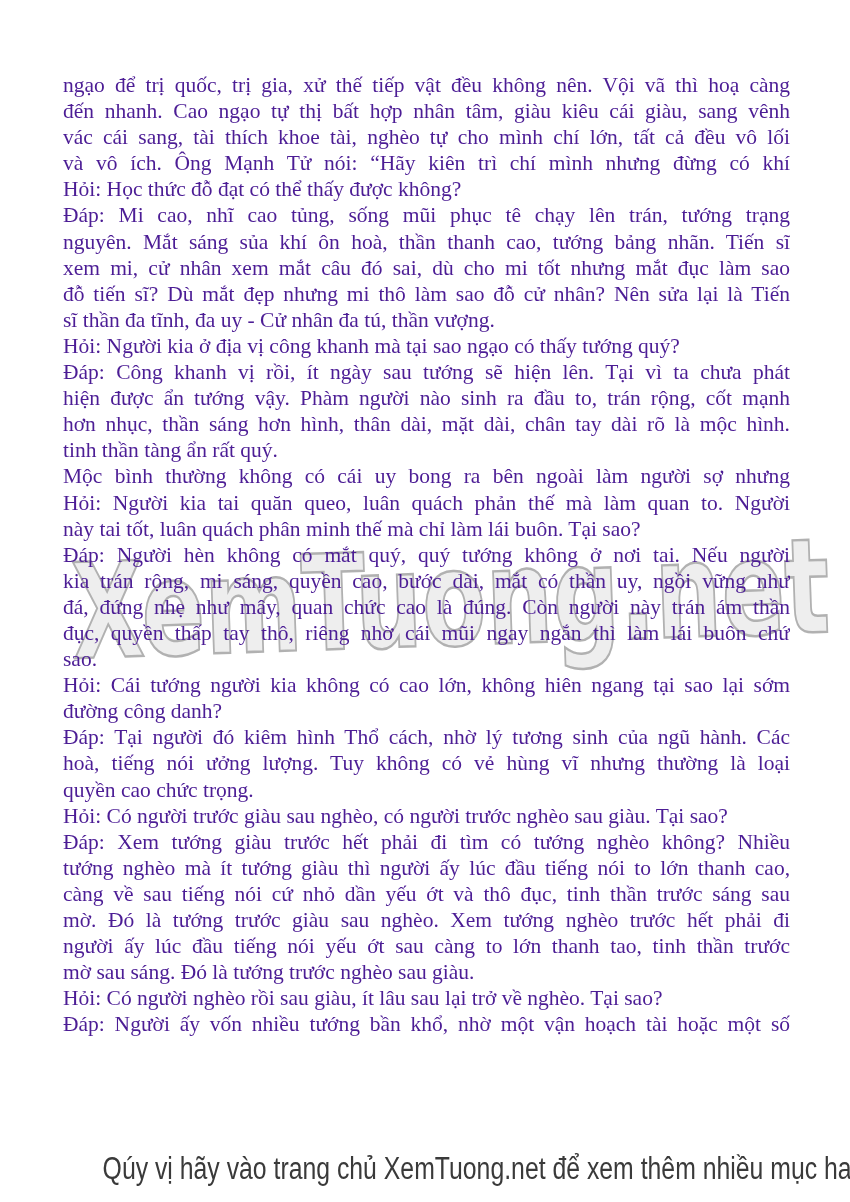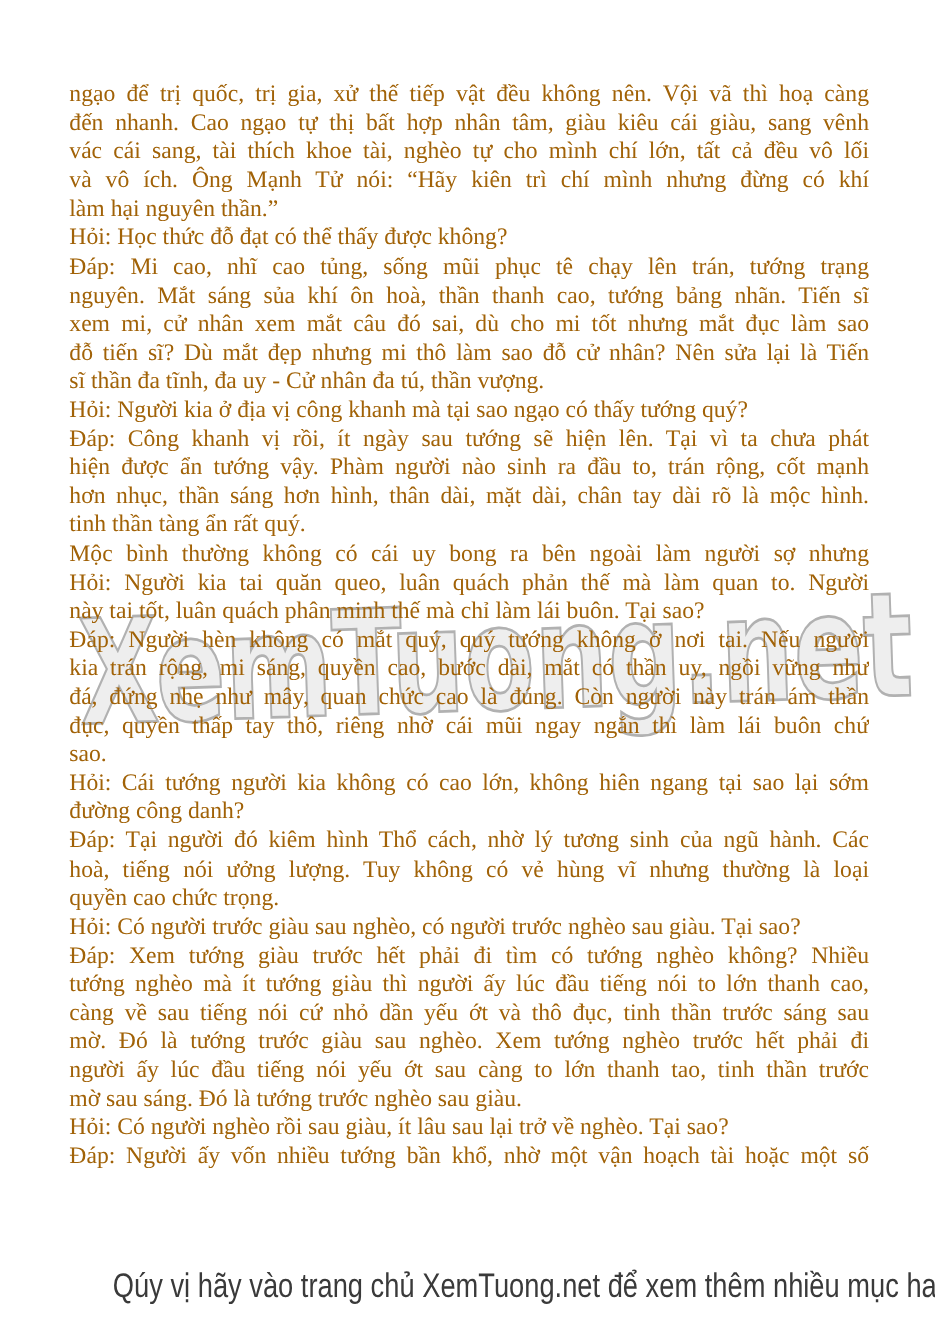--- a/index.html
+++ b/index.html
@@ -16,21 +16,21 @@
     left: 0; top: 0;
     z-index: 1;
     pointer-events: none;
   }
   .text-block {
     position: absolute;
     left: 63px;
     top: 72px;
     width: 727px;
     z-index: 2;
-    color: #a16207;
+    color: #4c1d95;
     font-size: 21.5px;
     line-height: 26.1px;
   }
   .line {
     height: 26.1px;
     white-space: nowrap;
     text-align: left;
   }
   .line.just {
     white-space: normal;
@@ -64,21 +64,20 @@
 
   <svg class="watermark-svg" width="850" height="1202" viewBox="0 0 850 1202" aria-hidden="true">
     <text x="452" y="645" text-anchor="middle" textLength="758" lengthAdjust="spacingAndGlyphs" font-family="DejaVu Sans, sans-serif" font-size="132" font-weight="bold" fill="#ededed" stroke="#a9a9a9" stroke-width="2.5" opacity="0.9" transform="rotate(-2 452 640)">XemTuong.net</text>
   </svg>
 
   <div class="text-block">
       <div class="line just">ngạo để trị quốc, trị gia, xử thế tiếp vật đều không nên. Vội vã thì hoạ càng</div>
       <div class="line just">đến nhanh. Cao ngạo tự thị bất hợp nhân tâm, giàu kiêu cái giàu, sang vênh</div>
       <div class="line just">vác cái sang, tài thích khoe tài, nghèo tự cho mình chí lớn, tất cả đều vô lối</div>
       <div class="line just">và vô ích. Ông Mạnh Tử nói: “Hãy kiên trì chí mình nhưng đừng có khí</div>
-      <div class="line">làm hại nguyên thần.”</div>
       <div class="line">Hỏi: Học thức đỗ đạt có thể thấy được không?</div>
       <div class="line just">Đáp: Mi cao, nhĩ cao tủng, sống mũi phục tê chạy lên trán, tướng trạng</div>
       <div class="line just">nguyên. Mắt sáng sủa khí ôn hoà, thần thanh cao, tướng bảng nhãn. Tiến sĩ</div>
       <div class="line just">xem mi, cử nhân xem mắt câu đó sai, dù cho mi tốt nhưng mắt đục làm sao</div>
       <div class="line just">đỗ tiến sĩ? Dù mắt đẹp nhưng mi thô làm sao đỗ cử nhân? Nên sửa lại là Tiến</div>
       <div class="line">sĩ thần đa tĩnh, đa uy - Cử nhân đa tú, thần vượng.</div>
       <div class="line">Hỏi: Người kia ở địa vị công khanh mà tại sao ngạo có thấy tướng quý?</div>
       <div class="line just">Đáp: Công khanh vị rồi, ít ngày sau tướng sẽ hiện lên. Tại vì ta chưa phát</div>
       <div class="line just">hiện được ẩn tướng vậy. Phàm người nào sinh ra đầu to, trán rộng, cốt mạnh</div>
       <div class="line just">hơn nhục, thần sáng hơn hình, thân dài, mặt dài, chân tay dài rõ là mộc hình.</div>

